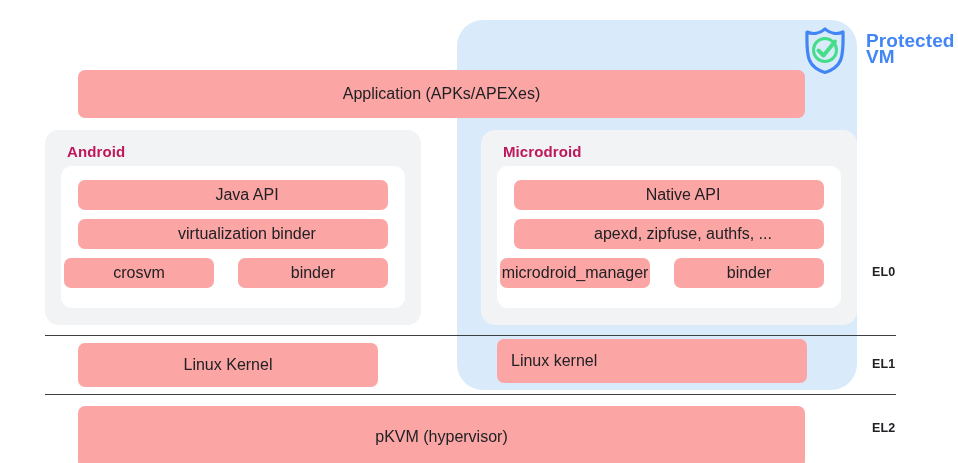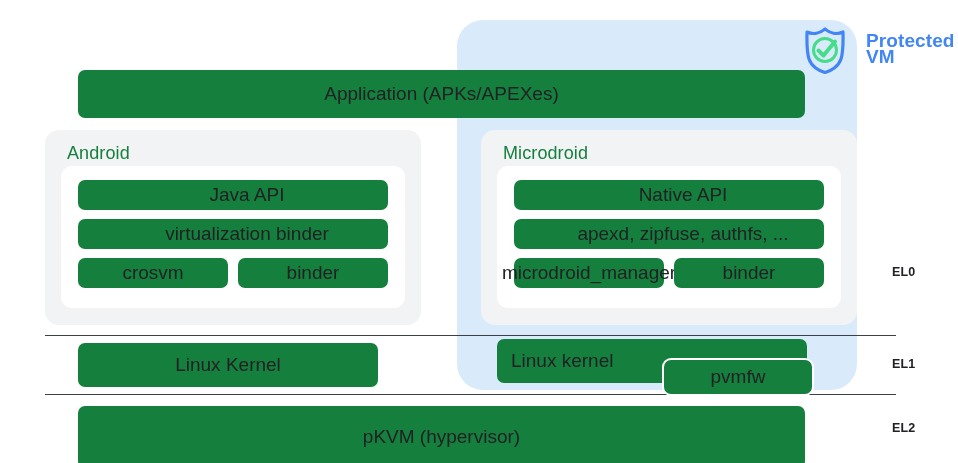--- a/index.html
+++ b/index.html
@@ -50,24 +50,24 @@
     color: #4285F4;
     font-size: 19px;
     font-weight: bold;
     line-height: 16px;
     letter-spacing: 0.1px;
   }
 
   
   .gbox {
     position: absolute;
-    background: #15803d;
+    background: #fca5a5;
     border-radius: 7px;
     color: #202124;
-    font-size: 19px;
+    font-size: 16px;
     display: flex;
     align-items: center;
     justify-content: center;
     box-sizing: border-box;
   }
   .gbox.left-text {
     justify-content: flex-start;
     padding-left: 14px;
   }
 
@@ -93,40 +93,40 @@
     background: #F1F3F4;
     border-radius: 14px;
   }
   .os-panel.android { left: 45px;  top: 130px; width: 376px; height: 195px; }
   .os-panel.microdroid { left: 466px; top: 130px; width: 376px; height: 195px; margin-left: 15px; }
 
   .os-title {
     position: absolute;
     top: 13px;
     left: 22px;
-    font-size: 18px;
-    font-weight: normal;
-    color: #15803d;
+    font-size: 15px;
+    font-weight: bold;
+    color: #be185d;
     letter-spacing: 0.1px;
   }
 
   
   .inner-card {
     position: absolute;
     left: 16px;
     top: 36px;
     width: 344px;
     height: 142px;
     background: #ffffff;
     border-radius: 11px;
   }
 
   
   .row-full  { left: 17px; width: 310px; height: 30px; padding-left: 28px; }
-  .row-half-l{ left: 17px; width: 150px; height: 30px; }
+  .row-half-l{ left: 3px; width: 150px; height: 30px; }
   .row-half-r{ left: 177px; width: 150px; height: 30px; }
   .r1 { top: 14px; }
   .r2 { top: 53px; }
   .r3 { top: 92px; }
 
   
   .divider {
     position: absolute;
     left: 45px;
     width: 851px;
@@ -137,21 +137,20 @@
   .divider.el1-el2 { top: 394px; }
 
   
   .el-label {
     position: absolute;
     left: 872px;
     font-size: 12.5px;
     font-weight: bold;
     color: #202124;
     letter-spacing: 0.2px;
-    margin-left: 20px;
   }
   .el-label.el0 { top: 265px; }
   .el-label.el1 { top: 357px; }
   .el-label.el2 { top: 421px; }
 
   
   .kernel-left {
     left: 78px;
     top: 343px;
     width: 300px;
@@ -213,21 +212,20 @@
       <div class="gbox row-half-l r3">microdroid_manager</div>
       <div class="gbox row-half-r r3">binder</div>
     </div>
   </div>
 
   <div class="divider el0-el1"></div>
   <div class="divider el1-el2"></div>
 
   <div class="gbox kernel-left">Linux Kernel</div>
   <div class="gbox kernel-right left-text">Linux kernel</div>
-  <div class="gbox pvmfw-box">pvmfw</div>
 
   <div class="gbox pkvm-bar">pKVM (hypervisor)</div>
 
   <div class="el-label el0">EL0</div>
   <div class="el-label el1">EL1</div>
   <div class="el-label el2">EL2</div>
 
 </div>
 
 </body></html>

